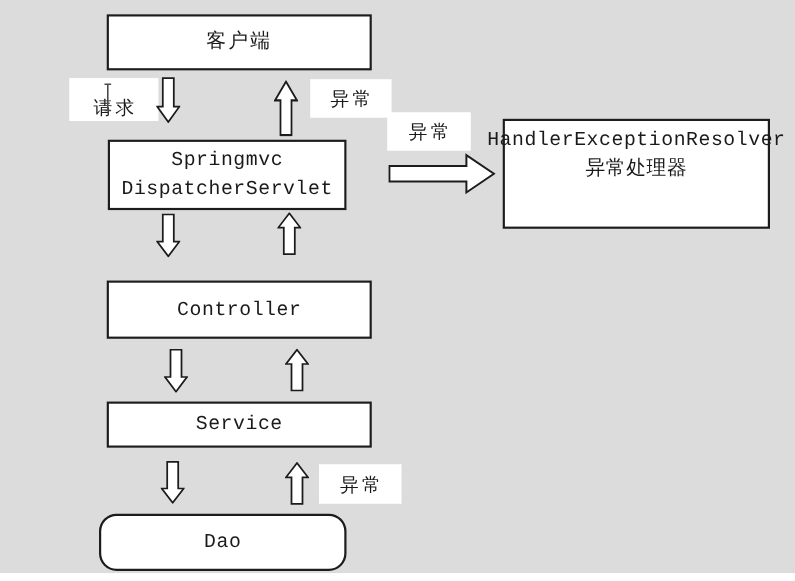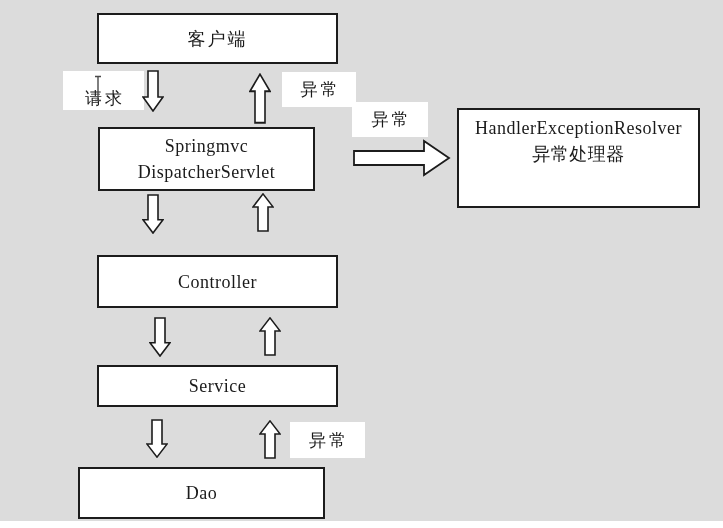--- a/index.html
+++ b/index.html
@@ -26,28 +26,29 @@
     border:2px solid #1c1c1c;
     display:flex;
     flex-direction:column;
     align-items:center;
     justify-content:center;
     text-align:center;
     font-size:18px;
     line-height:26px;
     box-sizing:border-box;
     letter-spacing:0.5px;
+    font-family:Liberation Mono, monospace;
   }
   .box.top-align{justify-content:flex-start;padding-top:5px;}
   #client-box{left:97px;top:13px;width:241px;height:51px;letter-spacing:2px;}
   #dispatcher-box{left:98px;top:127px;width:217px;height:64px;}
   #resolver-box{left:457px;top:108px;width:243px;height:100px;}
   #controller-box{left:97px;top:255px;width:241px;height:53px;}
   #service-box{left:97px;top:365px;width:241px;height:42px;}
-  #dao-box{left:78px;top:467px;width:247px;height:52px;}
+  #dao-box{left:90px;top:467px;width:225px;height:52px;border-radius:16px;}
   .flow-label{
     position:absolute;
     background:#ffffff;
     display:flex;
     align-items:center;
     justify-content:center;
     font-size:17px;
     letter-spacing:3px;
     padding-left:3px;
     box-sizing:border-box;

